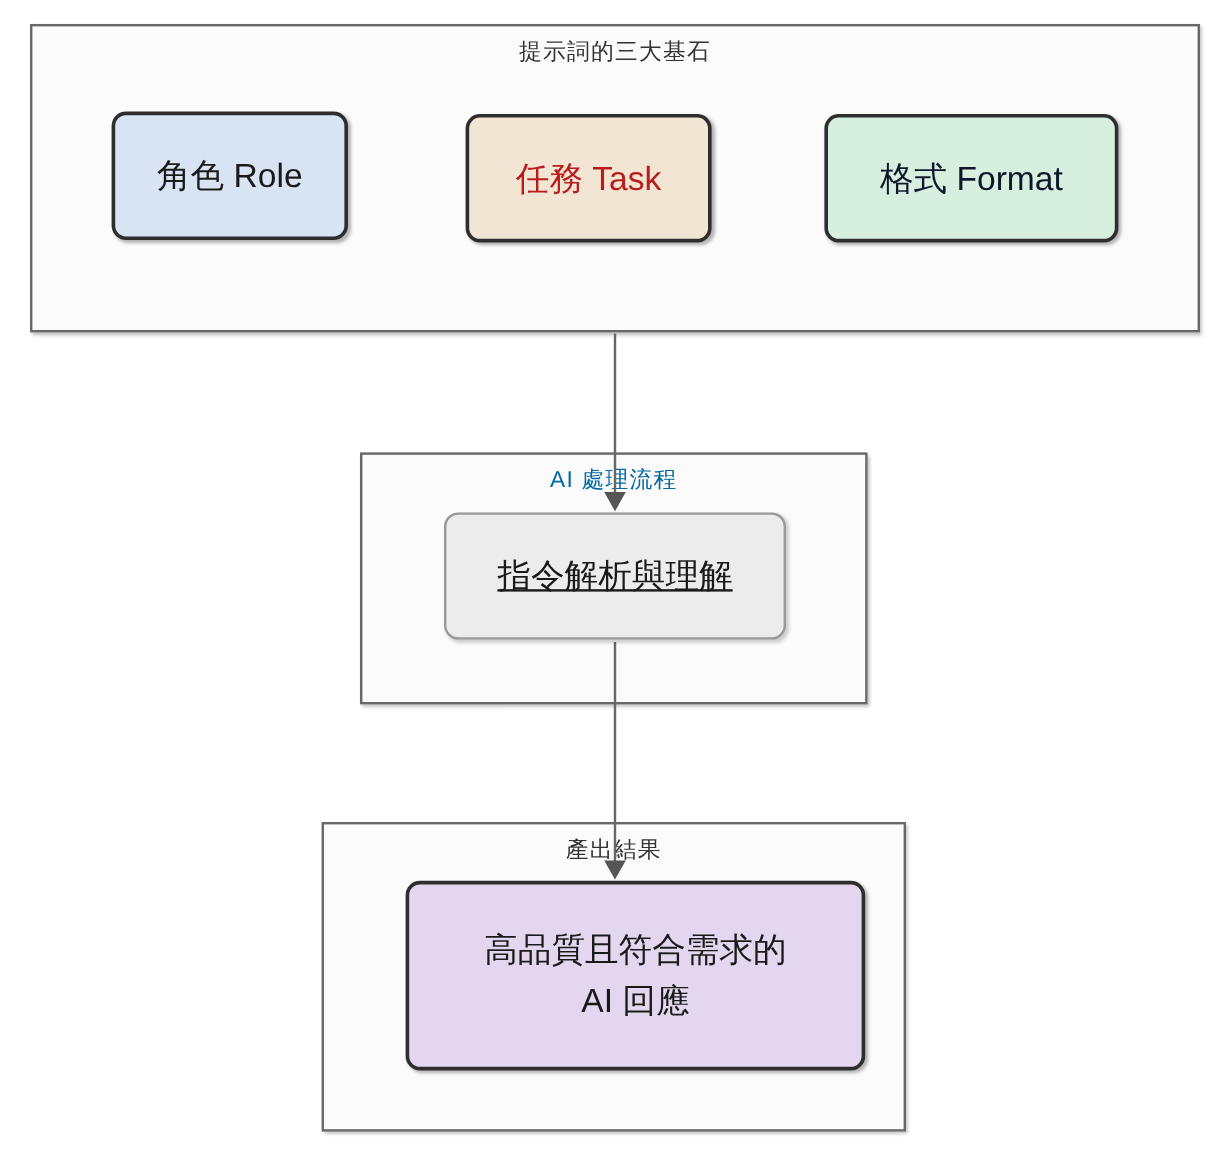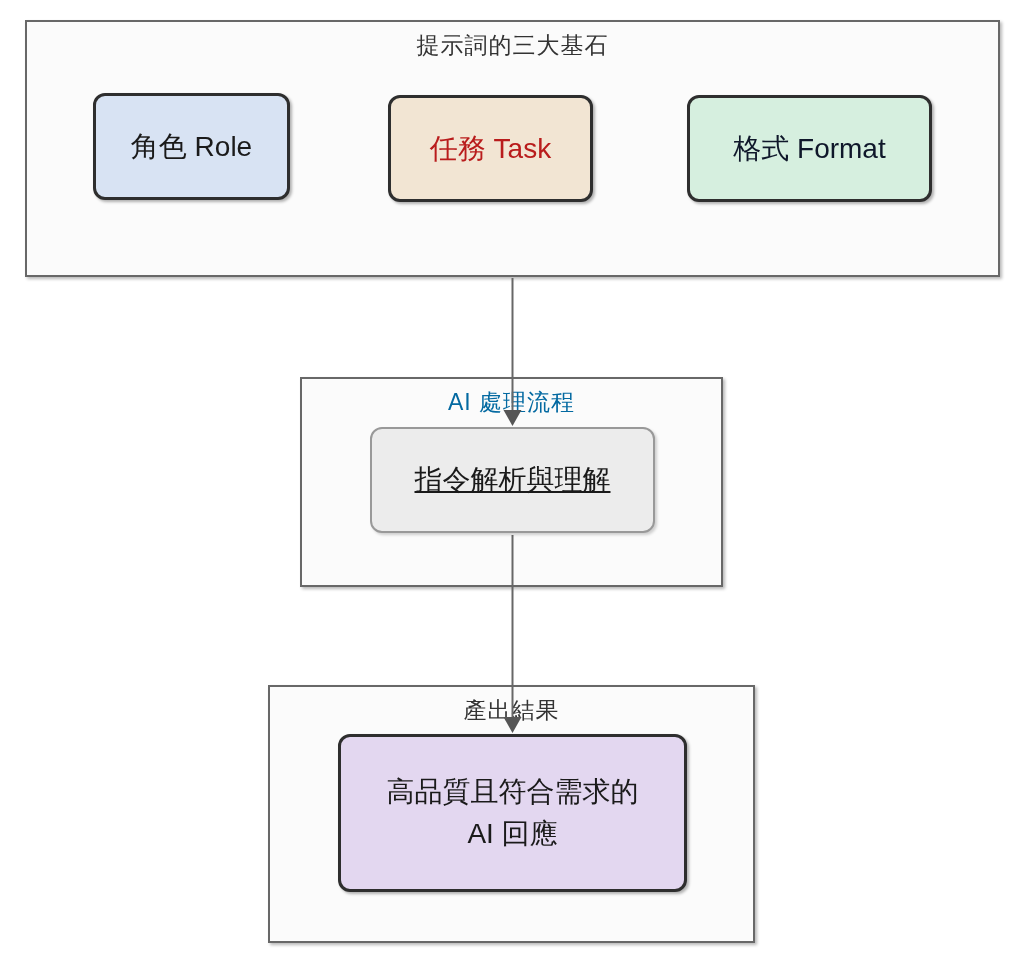--- a/index.html
+++ b/index.html
@@ -18,21 +18,21 @@
     position: absolute;
     background: #fbfbfb;
     border: 2px solid #686868;
     box-shadow: 2px 2px 3px rgba(0,0,0,0.28);
     z-index: 1;
   }
   .cluster-title {
     position: absolute;
     top: 8px; left: 0; right: 0;
     text-align: center;
-    font-size: 23px;
+    font-size: 19px;
     color: #333333;
     z-index: 3;
     letter-spacing: 1px;
   }
   .node {
     position: absolute;
     display: flex;
     flex-direction: column;
     align-items: center;
     justify-content: center;
@@ -53,21 +53,21 @@
   
   .cluster-foundation { left: 25px; top: 20px; width: 975px; height: 257px; }
   .node-role   { left: 93px;  top: 93px; width: 197px; height: 107px; }
   .node-task   { left: 388px; top: 95px; width: 205px; height: 107px; }
   .node-format { left: 687px; top: 95px; width: 245px; height: 107px; }
   
   .cluster-process { left: 300px; top: 377px; width: 423px; height: 210px; }
   .node-parse { left: 370px; top: 427px; width: 285px; height: 106px; }
   
   .cluster-output { left: 268px; top: 685px; width: 487px; height: 258px; }
-  .node-response { left: 338px; top: 734px; width: 349px; height: 158px; }
+  .node-response { left: 338px; top: 734px; width: 383px; height: 158px; }
 
   .edge-layer {
     position: absolute;
     left: 0; top: 0;
     width: 1018px; height: 960px;
     z-index: 2;
     pointer-events: none;
   }
 </style>
 </head>

